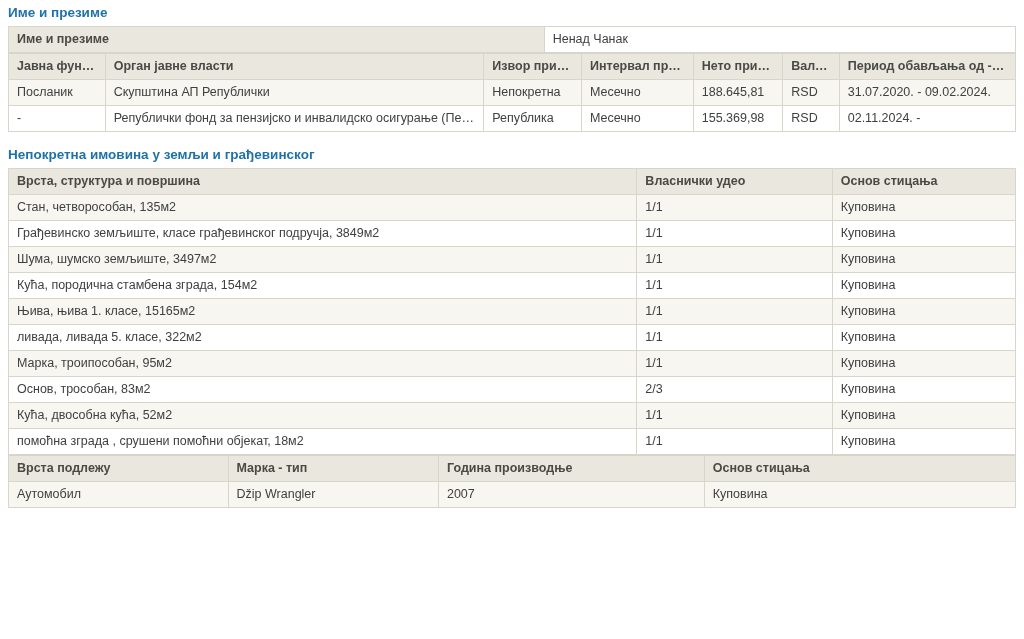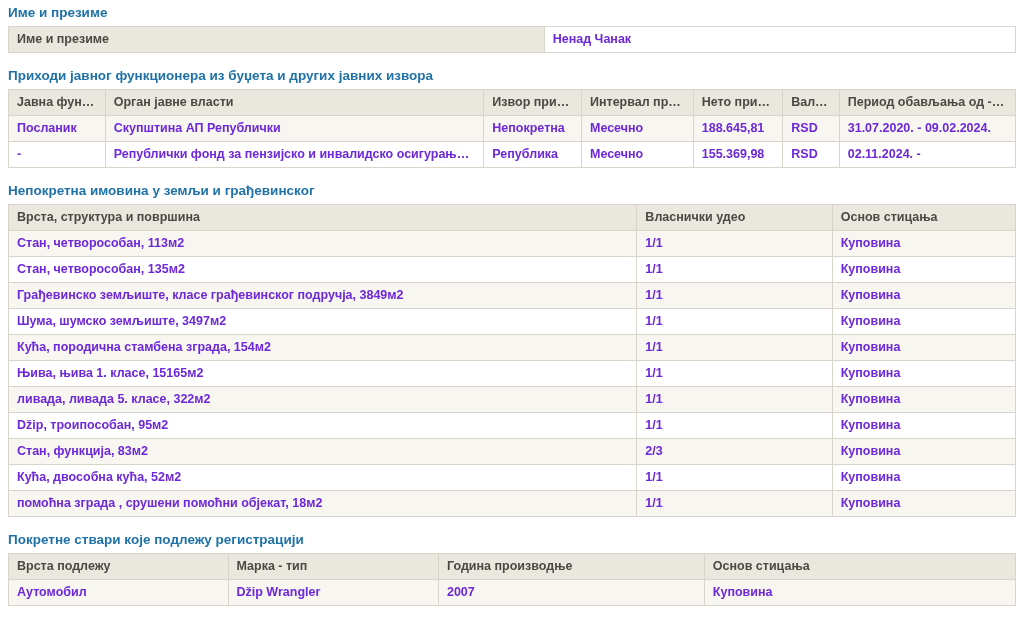--- a/index.html
+++ b/index.html
@@ -41,22 +41,22 @@
     overflow: hidden;
     white-space: nowrap;
     text-overflow: ellipsis;
   }
   table.data-table th {
     background: #eae7de;
     color: #4a4a44;
     font-weight: bold;
   }
   table.data-table td {
-    color: #6d28d9;
-    font-weight: bold;
+    color: #404040;
+    font-weight: normal;
   }
   table.data-table tbody tr:nth-child(odd) td { background: #f7f6f1; }
   table.data-table tbody tr:nth-child(even) td { background: #ffffff; }
 
   
   .t-person td { background: #ffffff !important; }
   .t-person td:first-child {
     background: #eae7de !important;
     color: #4a4a44;
     font-weight: bold;
@@ -74,21 +74,20 @@
       <col>
     </colgroup>
   <tbody>
         <tr>
           <td>Име и презиме</td>
           <td>Ненад Чанак</td>
         </tr>
       </tbody>
     </table>
 
-  <h2 class="section-title">Приходи јавног функционера из буџета и других јавних извора</h2>
   <table class="data-table t-income" data-table="income.table">
     <colgroup>
       <col style="width:9.6%">
       <col style="width:37.6%">
       <col style="width:9.7%">
       <col style="width:11.1%">
       <col style="width:8.9%">
       <col style="width:5.6%">
       <col>
     </colgroup>
@@ -134,25 +133,20 @@
     </colgroup>
   <thead>
         <tr>
           <th>Врста, структура и површина</th>
           <th>Власнички удео</th>
           <th>Основ стицања</th>
         </tr>
       </thead>
       <tbody>
         <tr>
-          <td>Стан, четворособан, 113м2</td>
-          <td>1/1</td>
-          <td>Куповина</td>
-        </tr>
-        <tr>
           <td>Стан, четворособан, 135м2</td>
           <td>1/1</td>
           <td>Куповина</td>
         </tr>
         <tr>
           <td>Грађевинско земљиште, класе грађевинског подручја, 3849м2</td>
           <td>1/1</td>
           <td>Куповина</td>
         </tr>
         <tr>
@@ -169,43 +163,42 @@
           <td>Њива, њива 1. класе, 15165м2</td>
           <td>1/1</td>
           <td>Куповина</td>
         </tr>
         <tr>
           <td>ливада, ливада 5. класе, 322м2</td>
           <td>1/1</td>
           <td>Куповина</td>
         </tr>
         <tr>
-          <td>Džip, троипособан, 95м2</td>
-          <td>1/1</td>
-          <td>Куповина</td>
-        </tr>
-        <tr>
-          <td>Стан, функција, 83м2</td>
+          <td>Марка, троипособан, 95м2</td>
+          <td>1/1</td>
+          <td>Куповина</td>
+        </tr>
+        <tr>
+          <td>Основ, трособан, 83м2</td>
           <td>2/3</td>
           <td>Куповина</td>
         </tr>
         <tr>
           <td>Кућа, двособна кућа, 52м2</td>
           <td>1/1</td>
           <td>Куповина</td>
         </tr>
         <tr>
           <td>помоћна зграда , срушени помоћни објекат, 18м2</td>
           <td>1/1</td>
           <td>Куповина</td>
         </tr>
       </tbody>
     </table>
 
-  <h2 class="section-title">Покретне ствари које подлежу регистрацији</h2>
   <table class="data-table t-vehicles" data-table="vehicles.table">
     <colgroup>
       <col style="width:21.8%">
       <col style="width:20.9%">
       <col style="width:26.4%">
       <col>
     </colgroup>
   <thead>
         <tr>
           <th>Врста подлежу</th>

